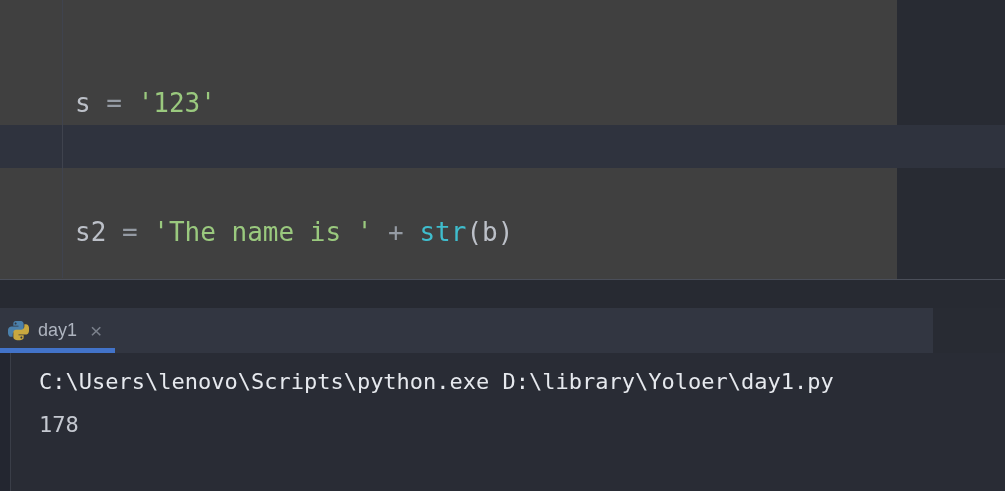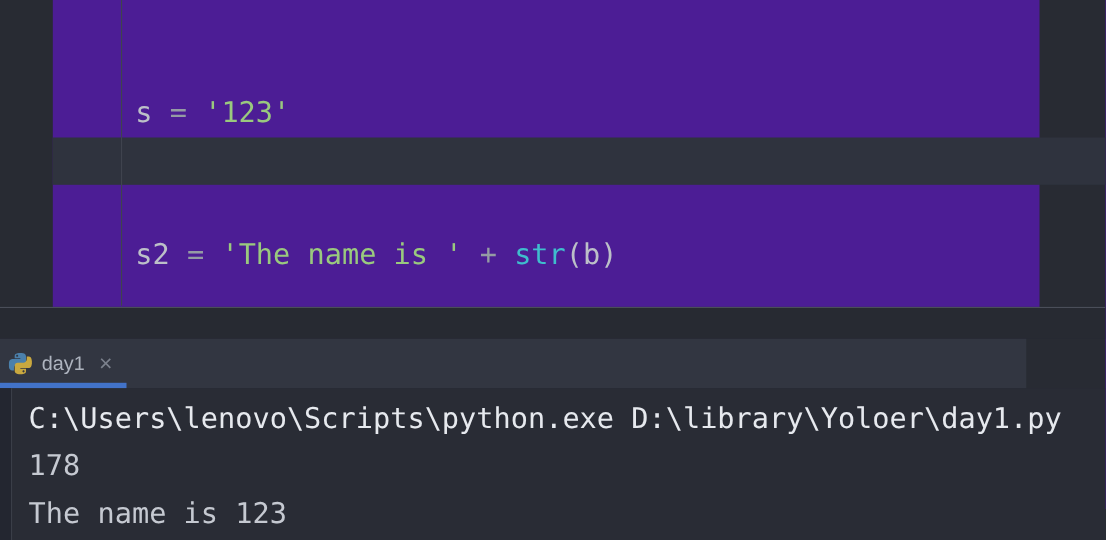--- a/index.html
+++ b/index.html
@@ -6,22 +6,21 @@
   html,body { width:1005px; height:491px; overflow:hidden; }
   body {
     position:relative;
     background:#282b33;
     font-family:"Liberation Sans", sans-serif;
   }
 
   
   .editor {
     position:absolute; left:0; top:0; width:897px; height:279px;
-    background:#4c1d95;
-    margin-left:48px;
+    background:#404040;
   }
   .current-line-band {
     position:absolute; left:0; top:125px; width:1005px; height:43px;
     background:#2f333e;
   }
   .gutter-line {
     position:absolute; left:62px; top:0; width:1px; height:278px;
     background:#3f434e;
   }
   .code {
@@ -71,23 +70,23 @@
   }
   .console-rail {
     position:absolute; left:0; top:0; width:10px; height:138px;
     background:#232630;
   }
   .console-rail-line {
     position:absolute; left:10px; top:0; width:1px; height:138px;
     background:#3a3e48;
   }
   .console-text {
-    position:absolute; left:26px; top:7px;
+    position:absolute; left:39px; top:7px;
     font-family:"DejaVu Sans Mono", monospace;
-    font-size:26px; line-height:43px;
+    font-size:22px; line-height:43px;
     white-space:pre;
   }
   .cline-cmd { color:#e6e9ee; height:43px; }
   .cline-out { color:#c5c9d1; height:43px; }
 </style>
 </head>
 <body>
 
 <div class="editor">
   <div class="current-line-band"></div>
@@ -115,14 +114,14 @@
     </span>
     <span class="tab-label">day1</span>
     <span class="tab-close">×</span>
   </div>
   <div class="tab-underline"></div>
 </div>
 
 <div class="console">
   <div class="console-rail"></div>
   <div class="console-rail-line"></div>
-  <div class="console-text"><div class="cline-cmd">C:\Users\lenovo\Scripts\python.exe D:\library\Yoloer\day1.py</div><div class="cline-out">178</div><div class="cline-out">The name is 123</div></div>
+  <div class="console-text"><div class="cline-cmd">C:\Users\lenovo\Scripts\python.exe D:\library\Yoloer\day1.py</div><div class="cline-out">178</div></div>
 </div>
 
 </body></html>

